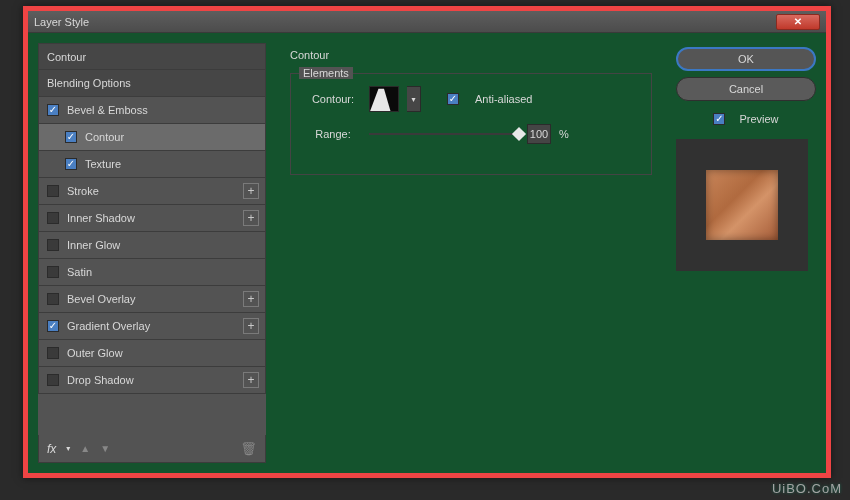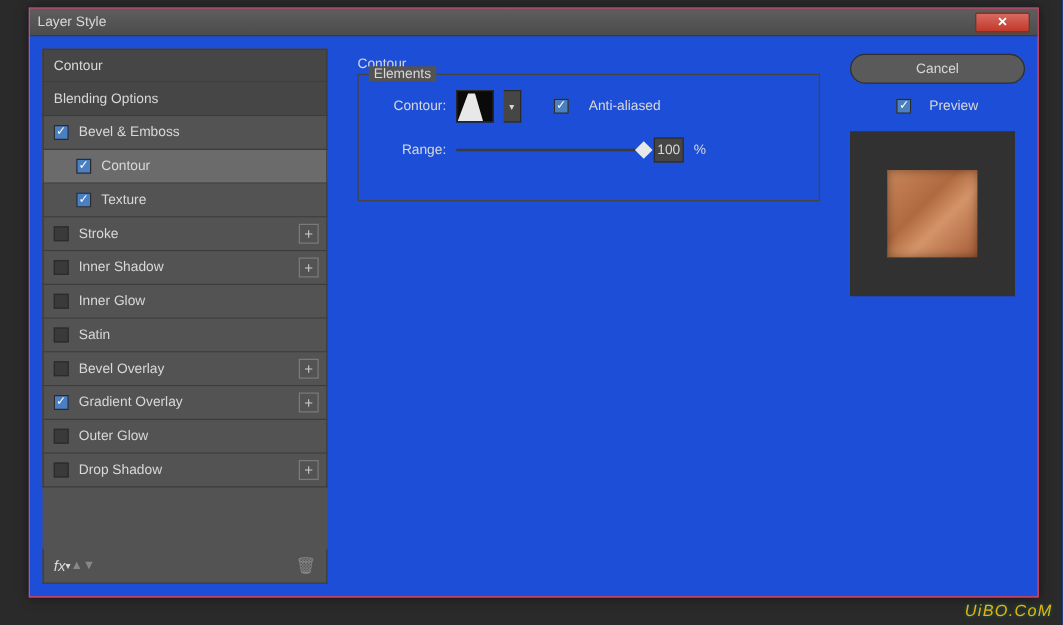--- a/index.html
+++ b/index.html
@@ -1,55 +1,55 @@
 <!DOCTYPE html>
 <html><head>
 <meta charset="utf-8">
 <style>
 *{box-sizing:border-box;margin:0;padding:0;font-family:Tahoma,Arial,sans-serif;font-size:11px;color:#d8d8d8}
 body{background:#2a2a2a;width:850px;height:500px;position:relative;overflow:hidden}
-.dialog{position:absolute;left:23px;top:6px;width:808px;height:472px;background:#1d4ed8;border:1px solid #ef4444;box-shadow:0 0 8px rgba(0,0,0,.5)}
+.dialog{position:absolute;left:23px;top:6px;width:808px;height:472px;background:#14532d;border:5px solid #ef4444;box-shadow:0 0 8px rgba(0,0,0,.5)}
 .titlebar{height:22px;background:linear-gradient(#5e5e5e,#4c4c4c);display:flex;align-items:center;padding:0 6px;border-bottom:1px solid #3a3a3a}
 .titlebar .title{flex:1}
 .close-btn{width:44px;height:16px;background:linear-gradient(#d96a5f,#c0392b);border:1px solid #8a2a20;border-radius:2px;display:flex;align-items:center;justify-content:center;color:#fff;font-weight:bold;font-size:10px;cursor:pointer}
 .body{display:flex;height:calc(100% - 22px);padding:10px;gap:10px}
 .sidebar{width:228px;display:flex;flex-direction:column;background:#535353}
 .row{height:27px;display:flex;align-items:center;padding:0 8px;border:1px solid #3c3c3c;border-top:none;background:#535353;position:relative;cursor:pointer}
 .row:first-child{border-top:1px solid #3c3c3c}
 .row.header{background:#464646}
 .row.sub{padding-left:26px}
 .row.selected{background:#6b6b6b}
 .chk{width:12px;height:12px;border:1px solid #2b2b2b;background:#3a3a3a;margin-right:8px;display:flex;align-items:center;justify-content:center;flex-shrink:0}
 .chk.on{background:#4a7fc2}
 .chk.on::after{content:"✓";color:#fff;font-size:10px;line-height:1}
 .plus{position:absolute;right:6px;width:16px;height:16px;border:1px solid #7a7a7a;display:flex;align-items:center;justify-content:center;font-size:12px;color:#c8c8c8}
-.sidebar-footer{margin-top:auto;height:28px;display:flex;align-items:center;padding:0 8px;border:1px solid #3c3c3c;border-top:none;}
+.sidebar-footer{margin-top:auto;height:28px;display:flex;align-items:center;padding:0 8px;border:1px solid #3c3c3c;border-top:none;gap:10px}
 .fx{font-style:italic;font-size:12px}
 .arrow{font-size:10px;color:#888}
 .trash{margin-left:auto;font-size:13px;color:#888}
 .main{flex:1;padding:6px 14px}
 .main-title{margin-bottom:2px}
-.group{border:1px solid #444;padding:12px 14px 18px;margin-top:2px;position:relative}
+.group{border:1px solid #444;padding:12px 14px 18px;margin-top:12px;position:relative}
 .group-title{position:absolute;top:-7px;left:8px;background:#535353;padding:0 4px;font-size:11px}
 .field{display:flex;align-items:center;margin-bottom:12px;gap:8px}
-.field label{width:56px;text-align:right}
+.field label{width:56px;text-align:center}
 .contour-thumb{width:30px;height:26px;background:#0a0a0a;border:1px solid #2a2a2a;position:relative;overflow:hidden}
 .contour-thumb svg{width:100%;height:100%}
 .dd{width:14px;height:26px;background:#464646;border:1px solid #2a2a2a;border-left:none;display:flex;align-items:center;justify-content:center;font-size:8px}
 .slider{width:150px;height:14px;position:relative}
 .slider-track{position:absolute;top:6px;left:0;right:0;height:2px;background:#3a3a3a}
 .slider-thumb{position:absolute;top:2px;width:10px;height:10px;background:#e8e8e8;transform:translateX(-50%) rotate(45deg)}
 .num{width:24px;height:20px;background:#454545;border:1px solid #2b2b2b;text-align:center;line-height:18px}
 .right{width:140px;display:flex;flex-direction:column;gap:6px;padding-top:4px}
 .btn{height:24px;background:#5a5a5a;border:1px solid #2f2f2f;border-radius:12px;display:flex;align-items:center;justify-content:center;cursor:pointer}
 .btn.primary{border:2px solid #3b78c4;background:#555}
 .preview-row{display:flex;align-items:center;justify-content:center;gap:6px;margin-top:6px}
 .preview-box{margin-top:8px;width:132px;height:132px;background:#313131;display:flex;align-items:center;justify-content:center}
 .preview-swatch{width:72px;height:70px;background:linear-gradient(135deg,#c9865a,#b06a3f 40%,#d49368 60%,#a55c38);box-shadow:inset 0 0 8px rgba(0,0,0,.4)}
-.watermark{position:absolute;right:8px;bottom:4px;color:#eab308;font-size:13px;font-style:italic;letter-spacing:1px;text-shadow:0 0 3px #1a6b52}
+.watermark{position:absolute;right:8px;bottom:4px;color:#a3a3a3;font-size:13px;letter-spacing:1px;text-shadow:0 0 3px #1a6b52}
 </style>
 </head>
 <body>
 
 <div class="dialog">
   <div class="titlebar">
     <span class="title">Layer Style</span>
     <div class="close-btn">✕</div>
   </div>
   <div class="body">
@@ -142,20 +142,21 @@
             <div class="slider-track"></div>
             <div class="slider-thumb" style="left:100%"></div>
           </div>
           <div class="num">100</div>
           <span>%</span>
         </div>
       </div>
     </div>
 
     <div class="right">
+      <div class="btn primary">OK</div>
       <div class="btn">Cancel</div>
       <div class="preview-row">
         <span class="chk on"></span>
         <span>Preview</span>
       </div>
       <div class="preview-box">
         <div class="preview-swatch"></div>
       </div>
     </div>
   </div>

